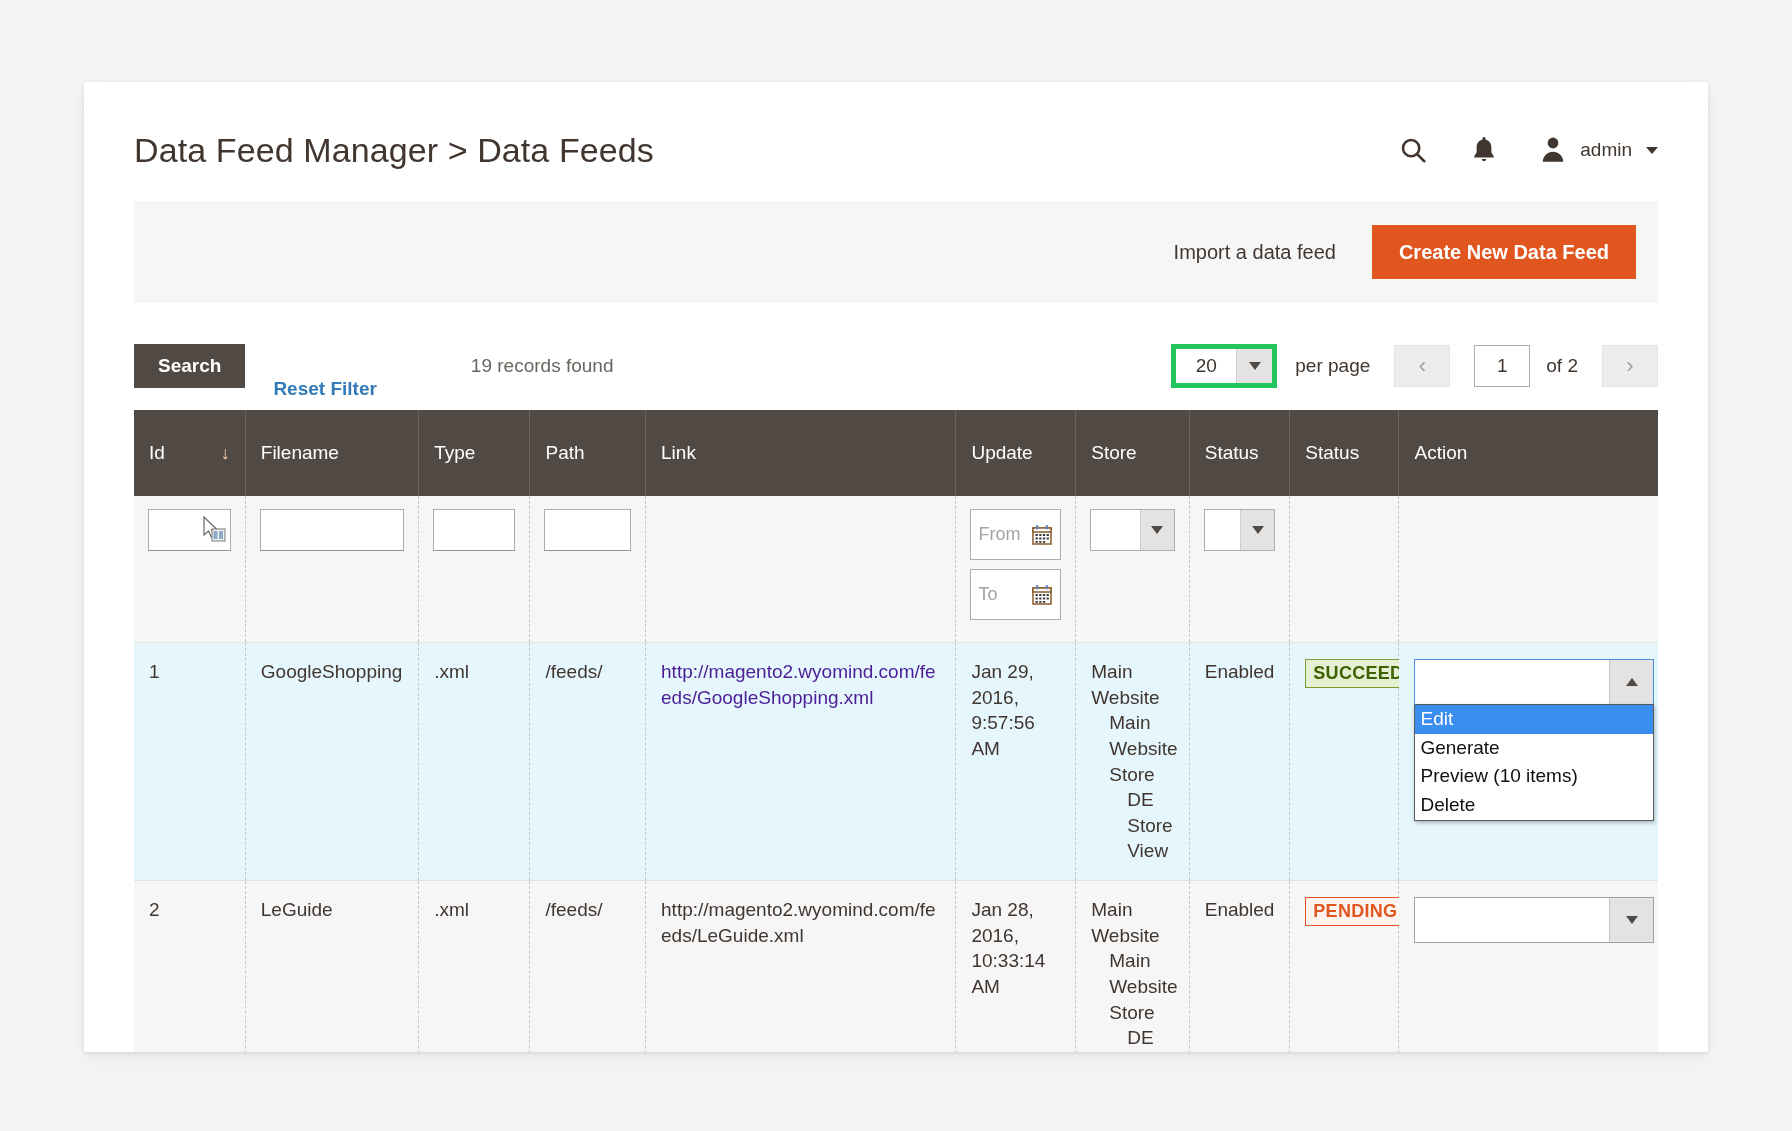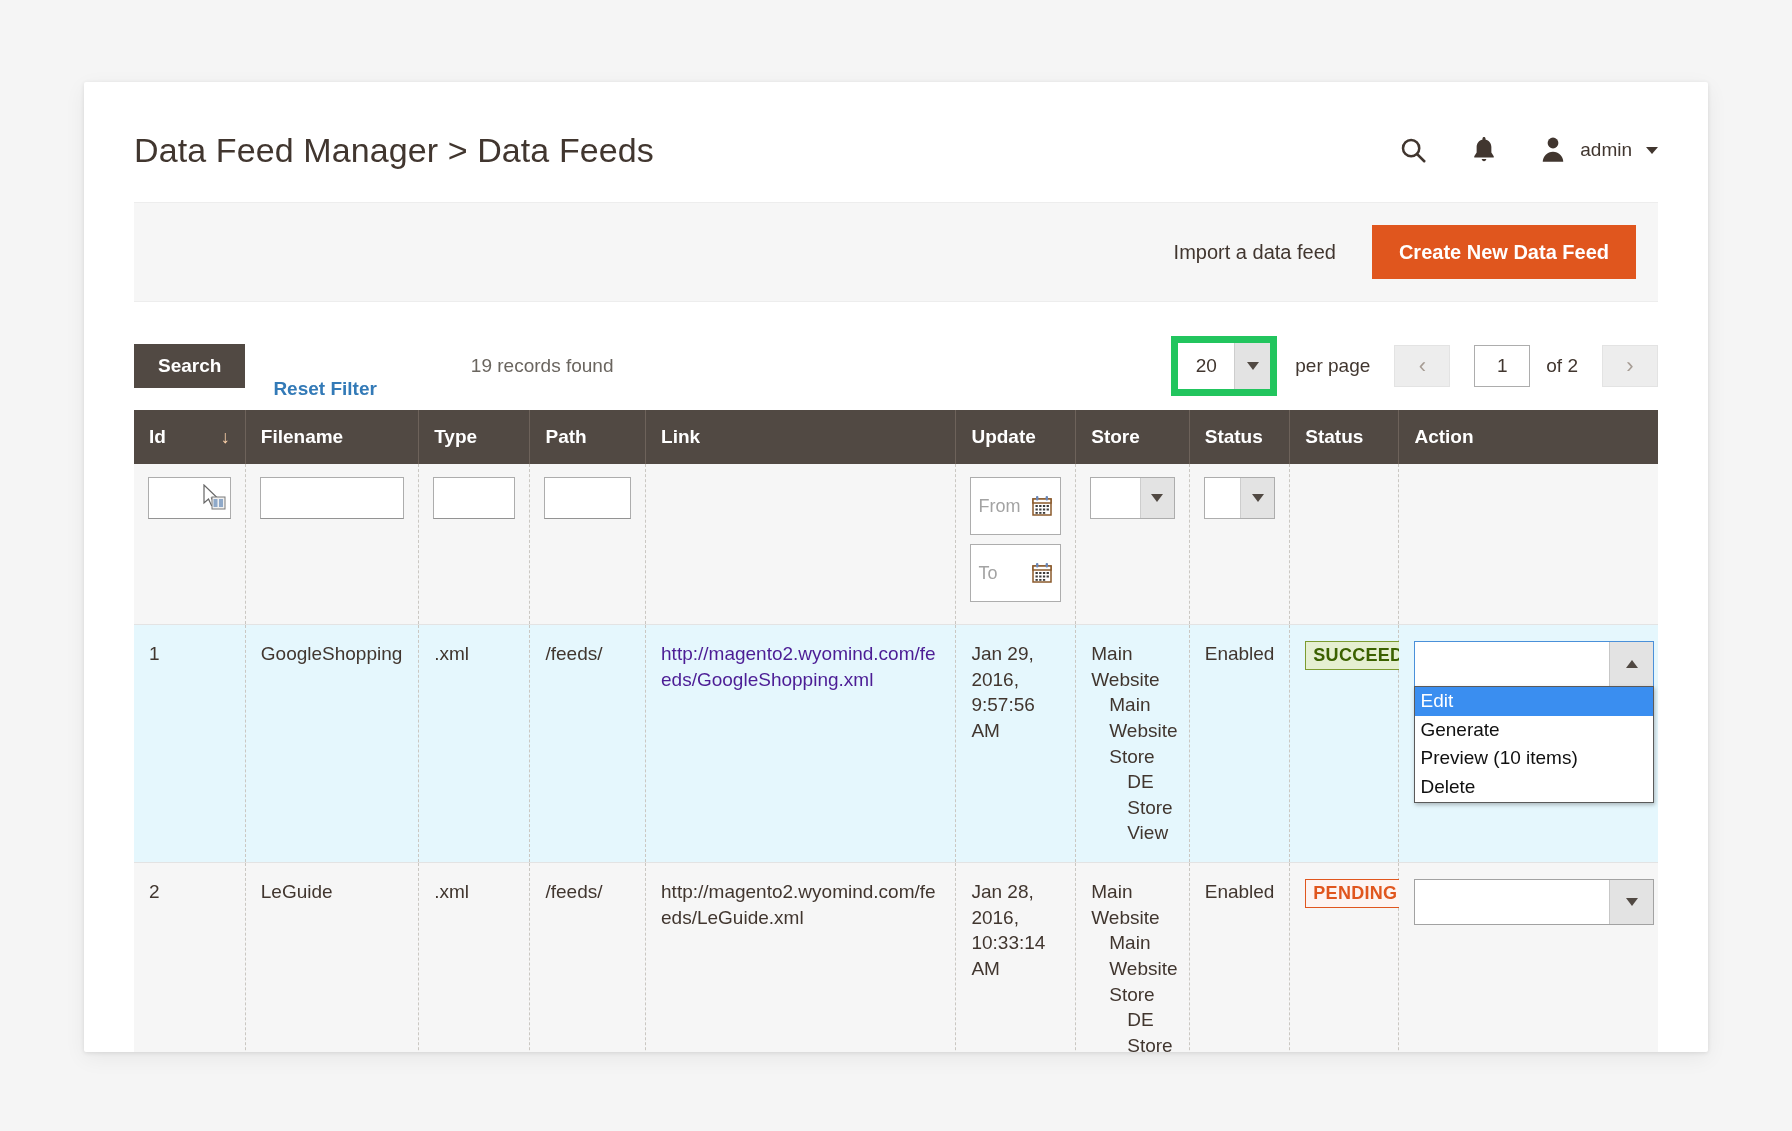--- a/index.html
+++ b/index.html
@@ -98,23 +98,23 @@
     margin-top: 46px;
   }
   .records-found {
     color: #6a655f;
     font-size: 19px;
     margin-left: 94px;
   }
   .pager { margin-left: auto; display: flex; align-items: center; }
   .select-wrap {
     display: inline-flex; align-items: stretch;
-    border: 7px solid #22c55e;
+    border: 5px solid #22c55e;
     background: #fff;
-    height: 60px;
+    height: 44px;
     width: 106px;
   }
   .select-wrap .val {
     flex: 1; display: flex; align-items: center; justify-content: center;
     font-size: 19px; color: #41362f;
   }
   .select-wrap .arrow {
     width: 36px; background: #e3e3e3; border-left: 1px solid #cdcdcd;
     display: flex; align-items: center; justify-content: center;
   }
@@ -147,23 +147,23 @@
   table.grid {
     width: 100%;
     border-collapse: collapse;
     margin-top: 22px;
     table-layout: fixed;
   }
   table.grid thead th {
     background: #514943;
     color: #ffffff;
     font-size: 19px;
-    font-weight: bold;
+    font-weight: normal;
     text-align: left;
-    padding: 16px 15px;
+    padding: 32px 15px;
     border-right: 1px solid #6d625a;
     vertical-align: middle;
   }
   table.grid thead th:last-child { border-right: none; }
   .th-inner { display: flex; align-items: center; justify-content: space-between; }
   .sort-arrow { color: #ffd3ab; font-size: 18px; }
 
   tr.filter-row td {
     background: #f6f6f6;
     border-right: 1px dashed #cac7c2;
@@ -175,21 +175,21 @@
   tr.filter-row td:last-child { border-right: none; }
   .finput {
     width: 100%; height: 42px;
     border: 1px solid #adadad;
     border-bottom-color: #939393;
     background: #fff;
     position: relative;
   }
   .finput.sm { width: 100%; }
   .date-input {
-    width: 100%; height: 58px; border: 1px solid #adadad; background: #fff;
+    width: 100%; height: 51px; border: 1px solid #adadad; background: #fff;
     display: flex; align-items: center; justify-content: space-between;
     padding: 12px 7px; margin-bottom: 9px;
   }
   .date-ph { color: #a3a3a3; font-size: 18px; }
   .cal-ico { width: 22px; height: 22px; display:block; }
   .fselect {
     width: 100%; height: 42px; border: 1px solid #adadad; background: #fff;
     display: flex; align-items: stretch;
   }
   .fselect .sv { flex: 1; }

